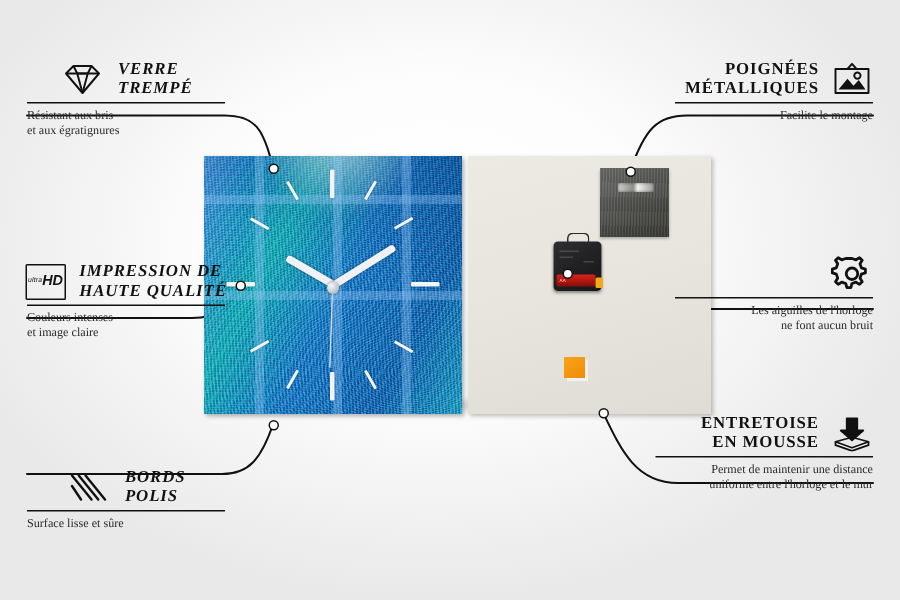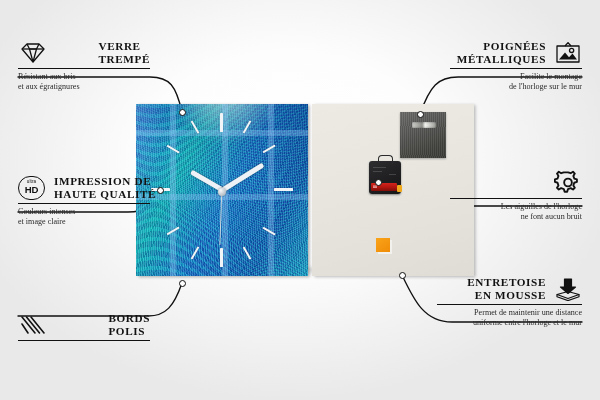--- a/index.html
+++ b/index.html
@@ -14,43 +14,43 @@
       radial-gradient(ellipse 55% 60% at 48% 40%, #ffffff 0%, #fdfdfd 45%, #f3f3f3 72%, #e9e9e9 100%);
     overflow:hidden;
   }
 
   
   #leaders{position:absolute;inset:0;width:600px;height:400px;}
 
   
   .feat{position:absolute;}
   .feat .head{display:flex;align-items:center;}
-  .feat.left .head{justify-content:space-between;}
+  .feat.left .head{justify-content:center;font-style:italic;}
   .feat.right .head{justify-content:flex-end;}
   .ttl{
     font-family:"Liberation Serif", serif;
     font-weight:700;letter-spacing:.055em;
     font-size:11.2px;line-height:12.6px;color:#121212;
     text-transform:uppercase;white-space:nowrap;
   }
   .feat.left .ttl{text-align:left;margin-left:9px;}
   .feat.right .ttl{text-align:right;margin-right:8px;font-family:Liberation Serif, serif;}
   .rule{height:0;border-top:1.1px solid #111;margin-top:3px;}
   .sub{
     font-family:"Liberation Serif", serif;
     font-size:8.1px;line-height:9.6px;color:#2a2a2a;
     margin-top:3px;white-space:nowrap;
   }
   .feat.right .sub{text-align:right;}
   .ico{flex:0 0 auto;display:block;}
 
   
   .hdbox{
-    width:25px;height:22px;border:1.3px solid #111;border-radius:12px;
-    display:flex;flex-direction:column;align-items:center;justify-content:center;
+    width:25px;height:22px;border:1.3px solid #111;border-radius:1px;
+    display:flex;flex-direction:row;align-items:center;justify-content:center;
     font-family:"Liberation Sans", sans-serif;line-height:1;
   }
   .hdbox .u{font-size:4.6px;letter-spacing:.02em;color:#111;margin-bottom:.5px;}
   .hdbox .h{font-size:9.6px;font-weight:700;color:#111;letter-spacing:-.01em;}
 
   
   #product{position:absolute;left:136px;top:104px;width:338px;height:172px;}
   #prodShadow{
     position:absolute;left:140px;top:268px;width:336px;height:14px;
     background:radial-gradient(ellipse 50% 60% at 50% 0%, rgba(60,60,60,.30), rgba(60,60,60,0) 72%);
@@ -274,40 +274,40 @@
           <path d="M13 4 L26 20"></path>
             <path d="M4 11 L10 20"></path>
         </g>
       </svg>
       <div>
         <div class="ttl">BORDS</div>
         <div class="ttl">POLIS</div>
       </div>
     </div>
     <div class="rule"></div>
+    <div class="sub">Surface lisse et sûre</div>
   </div>
 
   <div class="feat right" style="left:450px;top:40px;width:132px;">
     <div class="head">
       <div>
         <div class="ttl">POIGNÉES</div>
         <div class="ttl">MÉTALLIQUES</div>
       </div>
       <svg class="ico" width="28" height="24" viewBox="0 0 28 24">
         <g fill="none" stroke="#111" stroke-width="1.3" stroke-linejoin="round">
           <path d="M11 5 L14 1.6 L17 5"></path>
           <rect x="3" y="5" width="22" height="16"></rect>
           <path d="M5 18.6 L11 11.5 L15 16.2 L18.5 12.4 L23 18.6 Z" fill="#111" stroke="none"></path>
           <circle cx="17.6" cy="9.4" r="2.1"></circle>
         </g>
       </svg>
     </div>
     <div class="rule"></div>
     <div class="sub">Facilite le montage</div>
-    <div class="sub" style="margin-top:0">de l'horloge sur le mur</div>
   </div>
 
   <div class="feat right" style="left:450px;top:170px;width:132px;">
     <div class="head">
       <div>
       </div>
       <svg class="ico" width="28" height="25" viewBox="0 0 28 28">
         <g fill="none" stroke="#111" stroke-width="2.1" stroke-linejoin="round">
           <path d="M14 2.6 l3.0 1.0 2.6-1.6 2.0 2.0 -1.6 2.6 1.0 3.0 3.0 .9 0 2.9 -3.0 .9 -1.0 3.0 1.6 2.6 -2.0 2.0 -2.6-1.6 -3.0 1.0 -.9 3.0 -2.9 0 -.9-3.0 -3.0-1.0 -2.6 1.6 -2.0-2.0 1.6-2.6 -1.0-3.0 -3.0-.9 0-2.9 3.0-.9 1.0-3.0 -1.6-2.6 2.0-2.0 2.6 1.6 3.0-1.0 Z"></path>
           <circle cx="14" cy="14" r="4.3"></circle>

